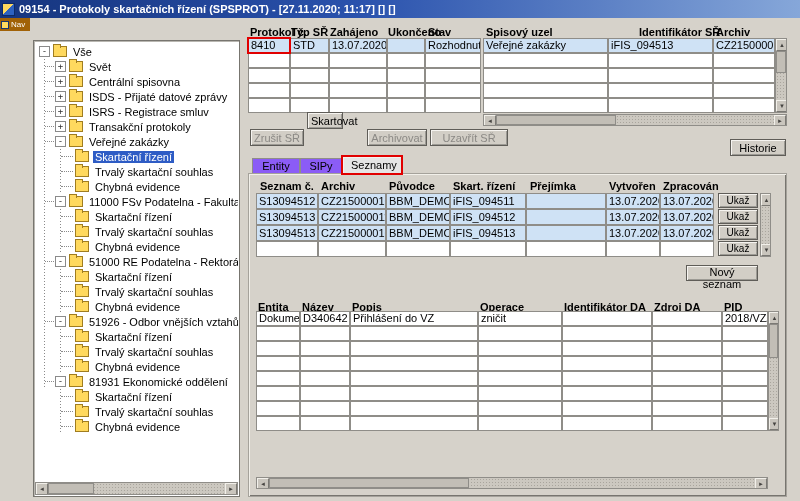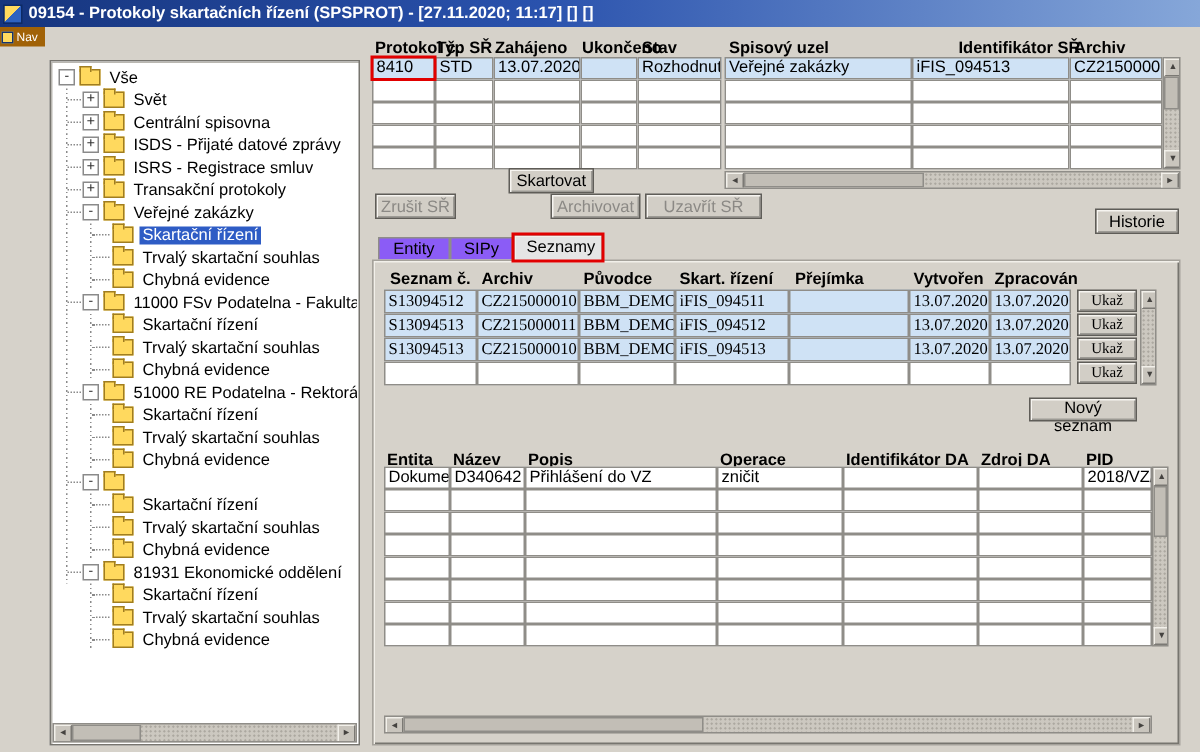--- a/index.html
+++ b/index.html
@@ -200,20 +200,21 @@
       <span class="folder"></span>
       <span class="tlabel">Trvalý skartační souhlas</span>
     </div>
     <div class="tree-row l2">
       <span class="folder"></span>
       <span class="tlabel">Chybná evidence</span>
     </div>
     <div class="tree-row l1">
       <span class="expander">-</span>
       <span class="folder"></span>
+      <span class="tlabel">51926 - Odbor vnějších vztahů</span>
     </div>
     <div class="tree-row l2">
       <span class="folder"></span>
       <span class="tlabel">Skartační řízení</span>
     </div>
     <div class="tree-row l2">
       <span class="folder"></span>
       <span class="tlabel">Trvalý skartační souhlas</span>
     </div>
     <div class="tree-row l2">
@@ -326,42 +327,42 @@
 
 <div class="sbar h" style="left:483px; top:114px; width:304px; height:12px;">
   <span class="sb-btn">◄</span>
   <span class="sb-track">
       <span class="sb-thumb" style="left:0; top:0; bottom:0; width:120px;"></span>
     </span>
   <span class="sb-btn">►</span>
 </div>
 
 <button class="btn disabled" style="left:250px; top:129px; width:54px;">Zrušit SŘ</button>
-<button class="btn" style="left:307px; top:112px; width:57px;margin-left:32px;">Skartovat</button>
+<button class="btn" style="left:307px; top:112px; width:36px;">Skartovat</button>
 <button class="btn disabled" style="left:367px; top:129px; width:60px;">Archivovat</button>
 <button class="btn disabled" style="left:430px; top:129px; width:78px;">Uzavřít SŘ</button>
 <button class="btn" style="left:730px; top:139px; width:56px;">Historie</button>
 
 <div class="tab" style="left:252px; width:48px;">Entity</div>
 <div class="tab" style="left:300px; width:42px;">SIPy</div>
 <div class="tab active annot" style="left:342px; width:60px;">Seznamy</div>
 
 <div class="tab-panel"></div>
 
 <div>
   <span class="hdr" style="left:260px; top:180px;">Seznam č.</span>
   <span class="hdr" style="left:321px; top:180px;">Archiv</span>
   <span class="hdr" style="left:389px; top:180px;">Původce</span>
   <span class="hdr" style="left:453px; top:180px;">Skart. řízení</span>
   <span class="hdr" style="left:530px; top:180px;">Přejímka</span>
   <span class="hdr" style="left:609px; top:180px;">Vytvořen</span>
   <span class="hdr" style="left:663px; top:180px;">Zpracován</span>
 </div>
 
-<div class="abs" style="left:256px; top:193px;font-family:Liberation Serif, serif;">
+<div class="abs" style="left:256px; top:193px;">
   <div class="row srow">
     <div class="cell sc0 sel">S13094512</div>
     <div class="cell sc1 sel">CZ215000010</div>
     <div class="cell sc2 sel">BBM_DEMO</div>
     <div class="cell sc3 sel">iFIS_094511</div>
     <div class="cell sc4 sel"></div>
     <div class="cell sc5 sel">13.07.2020</div>
     <div class="cell sc6 sel">13.07.2020</div>
     <button class="mini-btn">Ukaž</button>
   </div>

